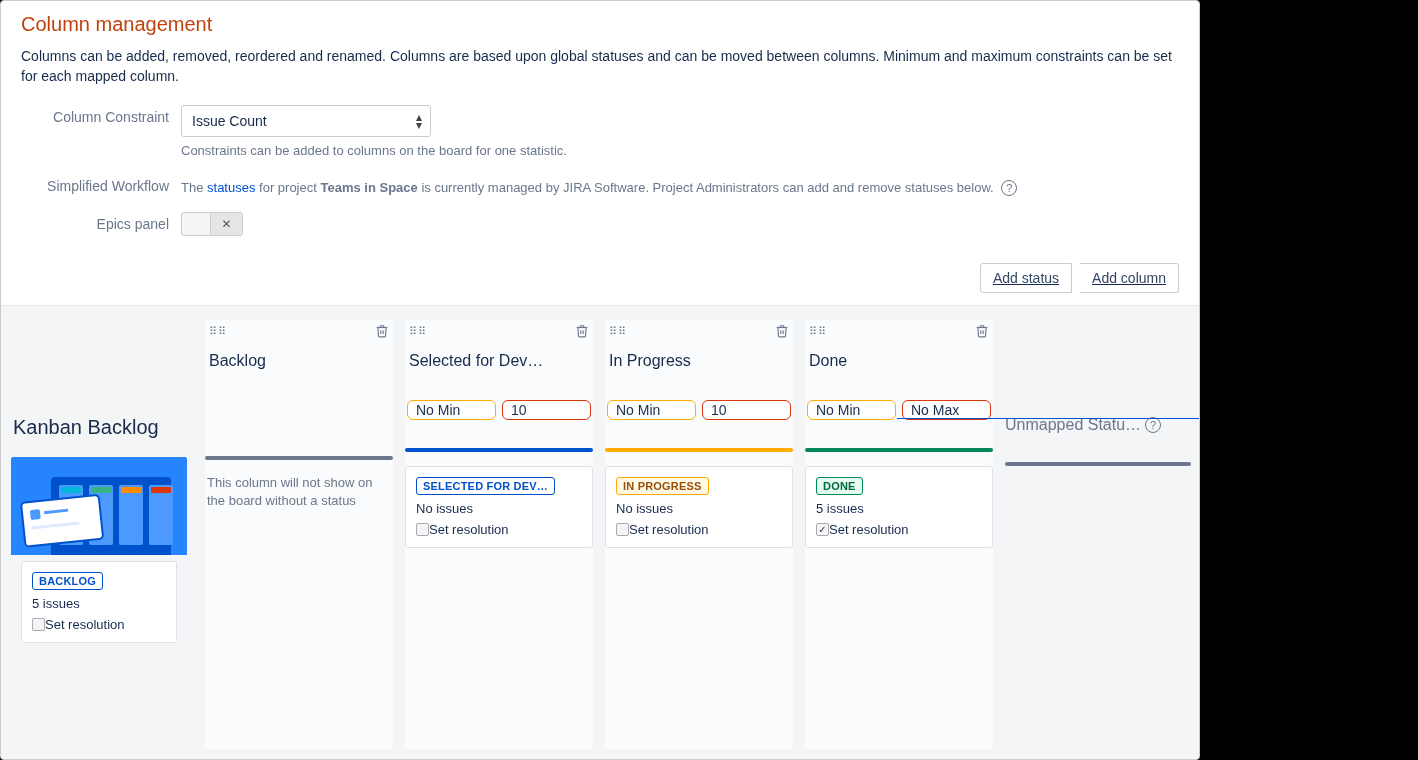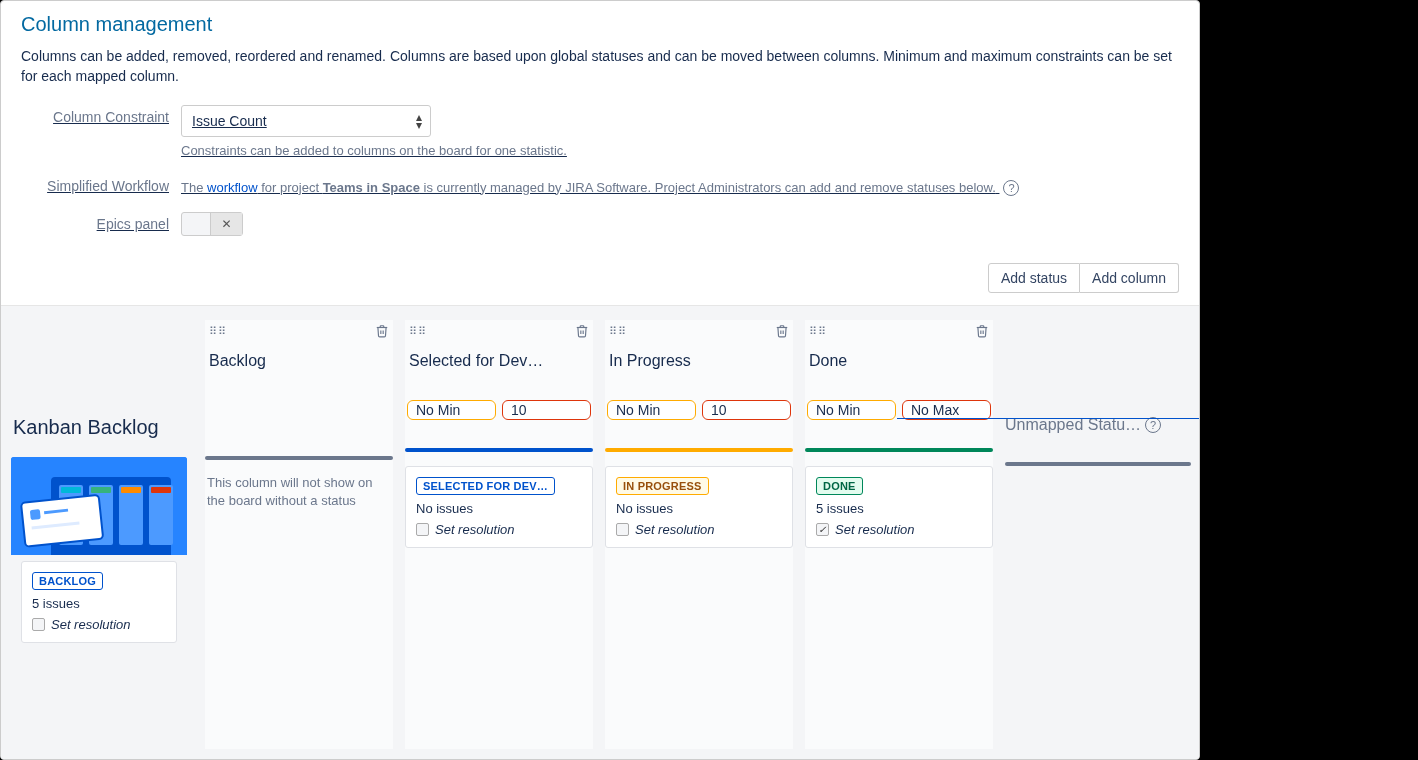--- a/index.html
+++ b/index.html
@@ -18,33 +18,32 @@
     overflow: hidden;
     display: flex;
     flex-direction: column;
   }
   .header {
     padding: 12px 20px 8px 20px;
   }
   h1 {
     font-size: 20px;
     font-weight: 500;
-    color: #0369a1;
+    color: #c2410c;
     margin-bottom: 10px;
   }
   .desc {
     color: #172b4d;
     line-height: 1.45;
     margin-bottom: 18px;
   }
   .form-row {
     display: flex;
     align-items: flex-start;
     margin-bottom: 16px;
-    text-decoration: underline;
   }
   .form-label {
     width: 160px;
     text-align: right;
     padding-right: 12px;
     color: #6b778c;
     padding-top: 4px;
   }
   .form-body { flex: 1; }
   .select {
@@ -110,21 +109,22 @@
     display: flex;
     align-items: center; justify-content: center;
     font-size: 12px;
     color: #555;
     border-left: 1px solid #ccc;
   }
   .actions {
     display: flex;
     justify-content: flex-end;
     padding: 0 20px 12px 20px;
-    gap: 0;
+    gap: 8px;
+    text-decoration: underline;
   }
   .btn {
     background: #fff;
     border: 1px solid #ccc;
     padding: 6px 12px;
     font-size: 14px;
     cursor: pointer;
     color: #344563;
   }
   .btn:first-child { border-radius: 3px 0 0 3px; }
@@ -174,24 +174,23 @@
     padding: 2px 6px;
     font-size: 11px;
     font-weight: 700;
     letter-spacing: .2px;
   }
   .loz-blue { color: #0052cc; border-color: #0052cc; }
   .loz-yellow { color: #974f0c; border-color: #ffab00; background: #fffae6;}
   .loz-green { color: #006644; border-color: #00875a; background: #e3fcef;}
   .card-text { font-size: 13px; color: #172b4d; margin-top: 6px; }
   .checkbox-row {
-    display: flex; align-items: center; gap: 6px;
+    display: flex; align-items: center; 
     margin-top: 6px; font-size: 13px; color: #172b4d;
     cursor: pointer;
-    font-style: italic;
   }
   .checkbox {
     width: 13px; height: 13px;
     border: 1px solid #aaa;
     border-radius: 2px;
     background: #f4f5f7;
     display: inline-flex;
     align-items: center; justify-content: center;
     font-size: 10px;
     color: #333;
@@ -322,21 +321,21 @@
           <span class="caret">▴<br>▾</span>
         </div>
         <div class="hint">Constraints can be added to columns on the board for one statistic.</div>
       </div>
     </div>
 
     <div class="form-row">
       <div class="form-label">Simplified Workflow</div>
       <div class="form-body">
         <div class="hint">
-          <span>The </span><a class="link">workflow</a><span> for project </span><span class="bold">Teams in Space</span><span> is currently managed by JIRA Software. Project Administrators can add and remove statuses below.</span>
+          <span>The </span><a class="link">statuses</a><span> for project </span><span class="bold">Teams in Space</span><span> is currently managed by JIRA Software. Project Administrators can add and remove statuses below.</span>
           <span class="help-icon">?</span>
         </div>
       </div>
     </div>
 
     <div class="form-row">
       <div class="form-label">Epics panel</div>
       <div class="form-body">
         <div class="toggle">
           <div class="toggle-track">

